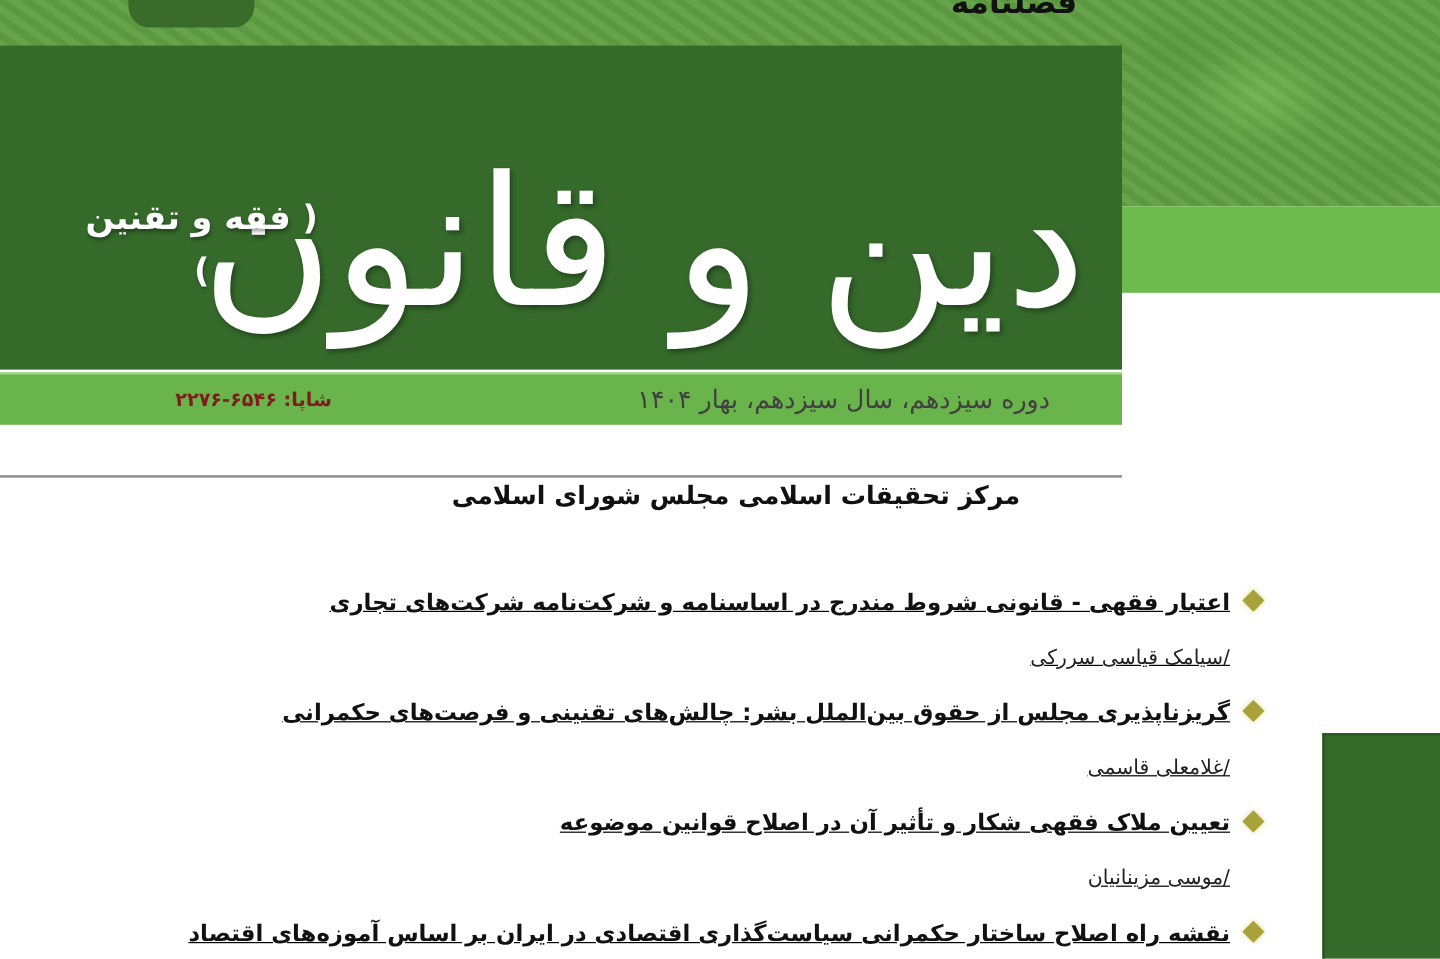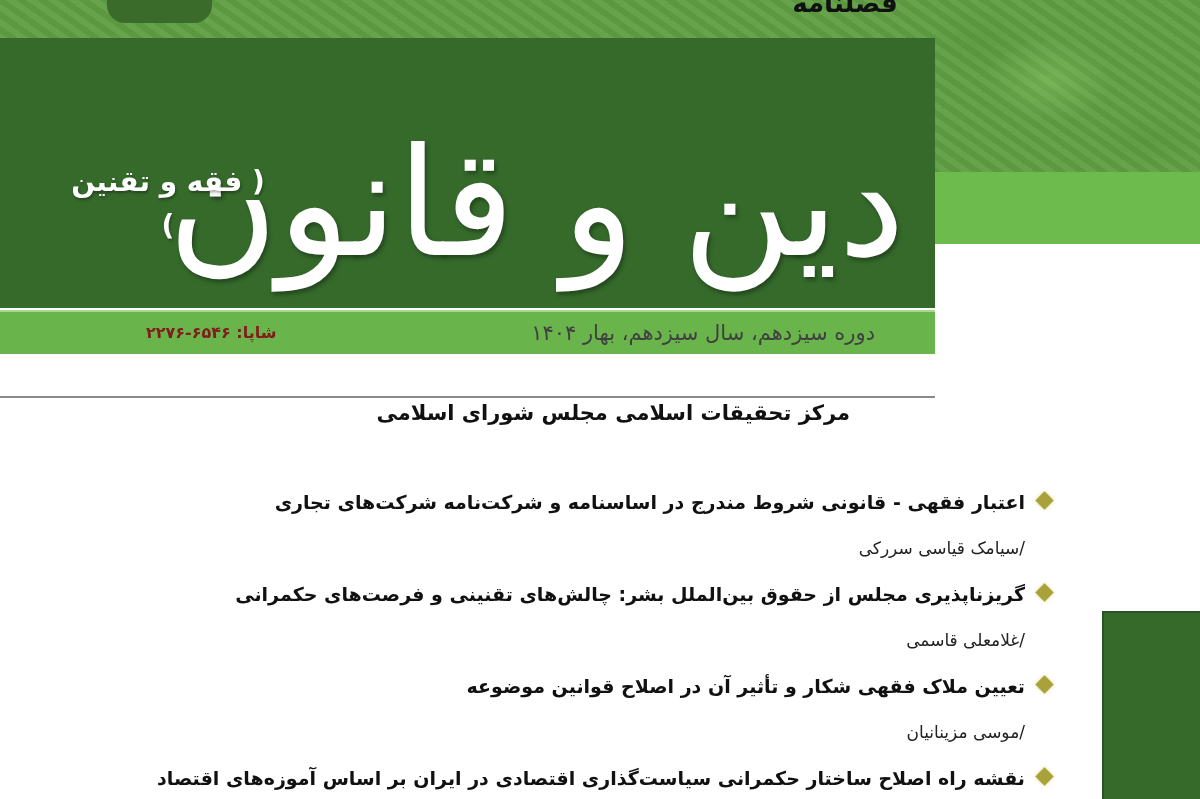--- a/index.html
+++ b/index.html
@@ -58,21 +58,21 @@
     }
     .publisher {
       position: absolute; right: 350px; top: 360px; height: 34px;
       color: #111; font-size: 21px; font-weight: bold; line-height: 34px; white-space: nowrap; margin-top: 36px;
     }
     .publisher-rule {
       position: absolute; left: 0; top: 396px; width: 935px; height: 2px; background: #8a8a8a;
     }
 
     .articles { position: absolute; right: 145px; top: 478px; width: 980px; }
-    .article { position: relative; }
+    .article { position: relative; text-decoration: underline; }
     .article-title {
       position: relative; padding-right: 30px; height: 48px; line-height: 48px;
       font-size: 19px; font-weight: bold; color: #111; white-space: nowrap;
     }
     .bullet {
       position: absolute; right: 4px; top: 16px; width: 13px; height: 13px;
       background: #a9a23a; transform: rotate(45deg);
       box-shadow: 0 0 4px rgba(200,190,60,0.6);
     }
     .article-author {

